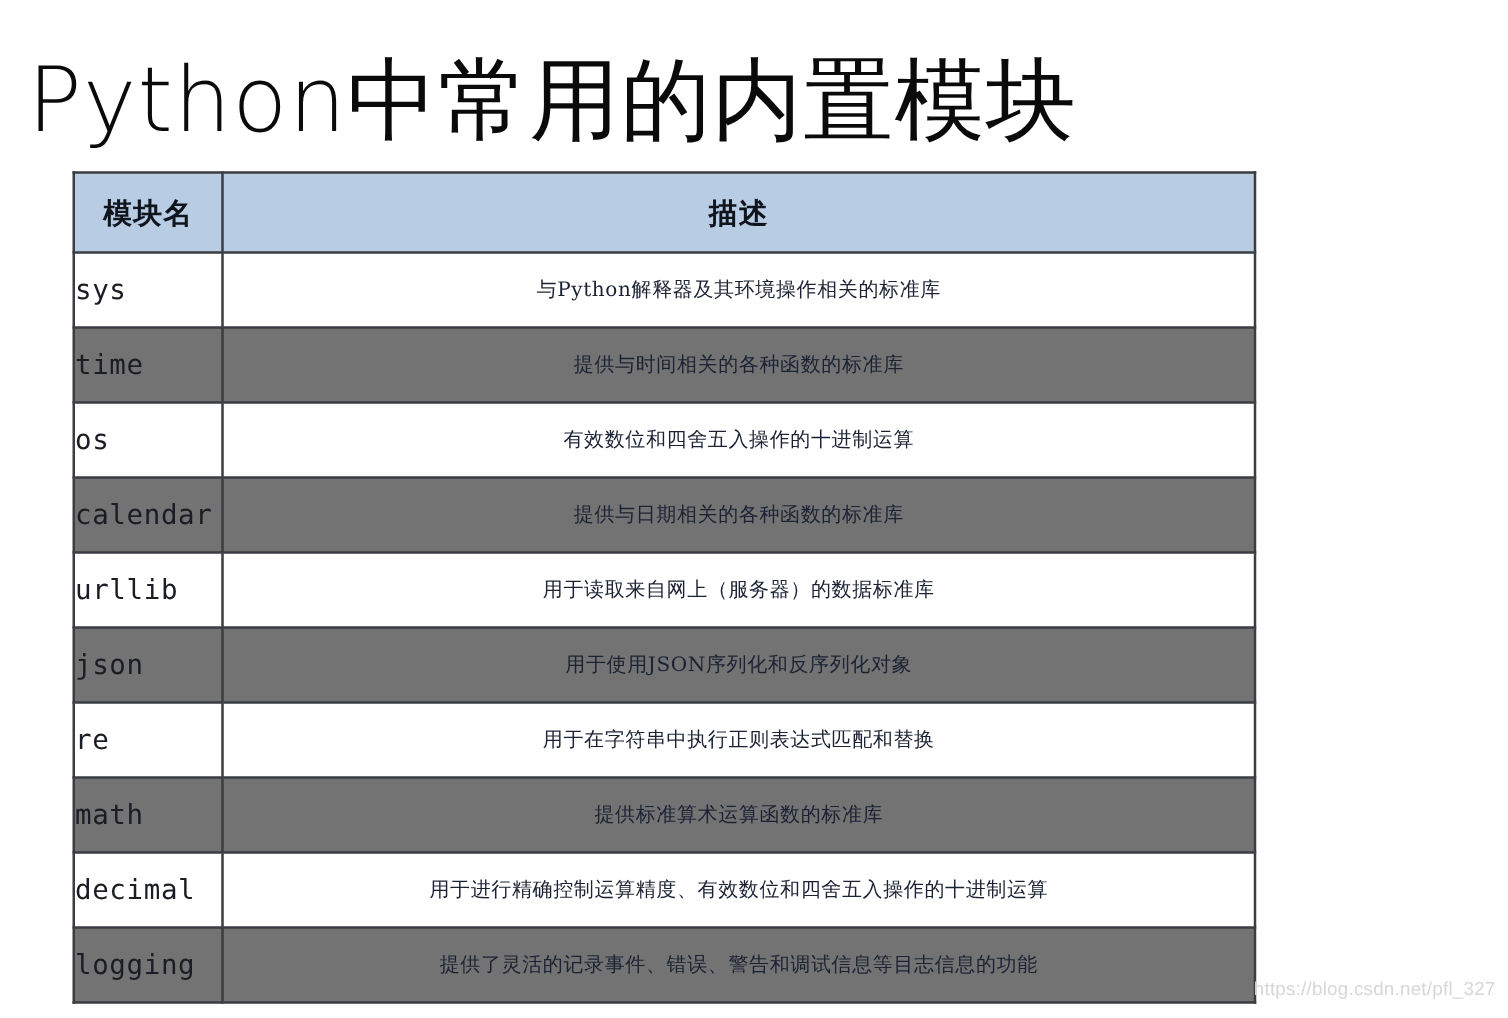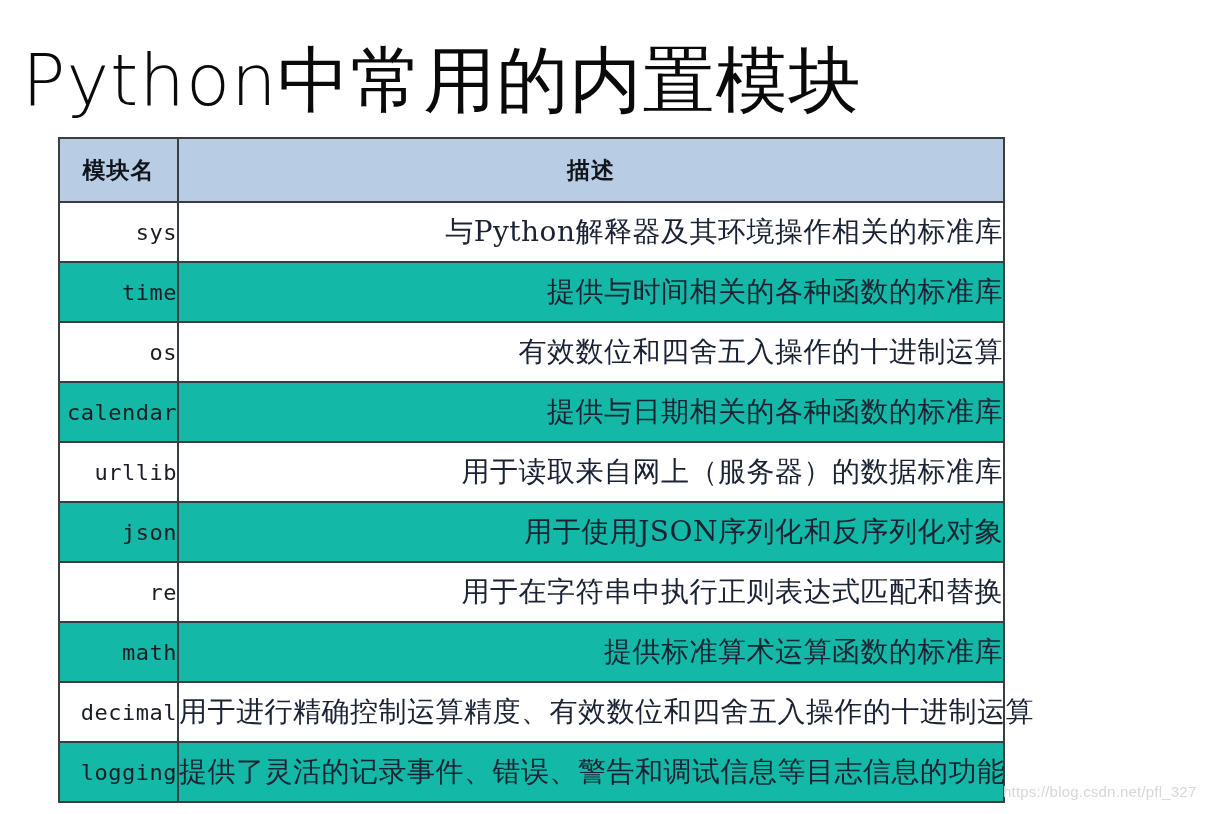--- a/index.html
+++ b/index.html
@@ -63,40 +63,40 @@
     color: #10141c;
     font-family: "DejaVu Serif", serif;
     font-weight: bold;
     font-size: 23px;
     text-align: center;
     letter-spacing: 1px;
   }
 
   
   td.mod-name {
-    text-align: right;
+    text-align: left;
     font-family: "DejaVu Sans Mono", "Liberation Mono", monospace;
     font-size: 22px;
     color: #1b1d24;
     letter-spacing: 0.5px;
     white-space: nowrap;
   }
   
   td.mod-desc {
-    text-align: right;
+    text-align: center;
     font-family: "DejaVu Serif", serif;
-    font-size: 28px;
+    font-size: 16px;
     color: #1b2233;
     padding-left: 6px;
     letter-spacing: 0.5px;
     white-space: nowrap;
   }
 
   tr.row-white td { background: #ffffff; }
-  tr.row-green td { background: #14b8a6; }
+  tr.row-green td { background: #737373; }
 
   tbody tr { height: 60px; }
 
   
   #watermark {
     position: absolute;
     left: 1003px;
     top: 783px;
     font-family: "Liberation Sans", sans-serif;
     font-size: 15px;

